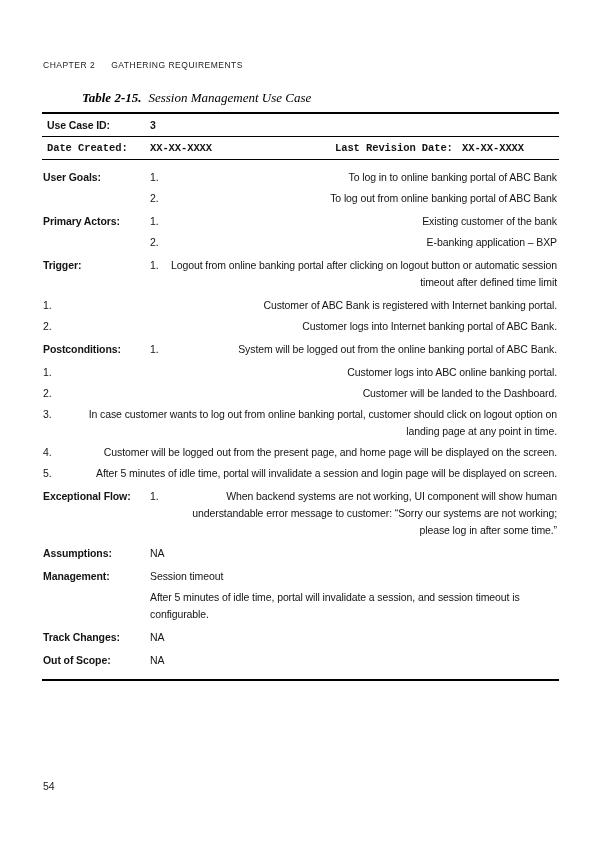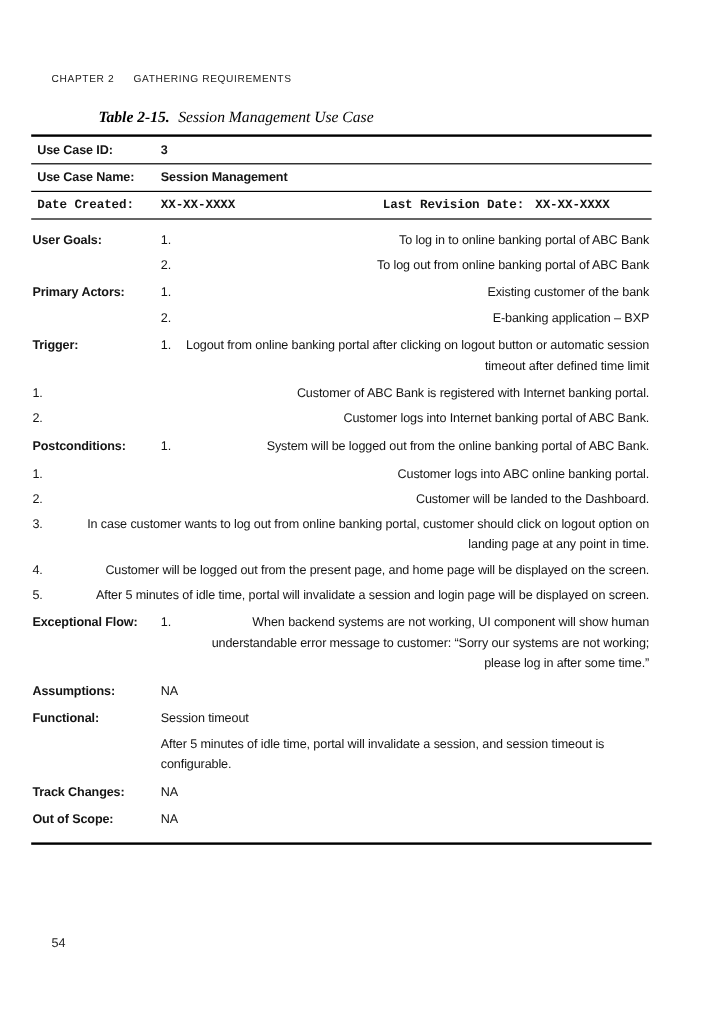--- a/index.html
+++ b/index.html
@@ -30,21 +30,21 @@
     font-family: "Liberation Serif", "DejaVu Serif", serif;
     font-style: italic;
     font-size: 13px;
     color: #000;
     margin-left: 39px;
   }
   .table-caption .cap-label { font-weight: bold; margin-right: 7px; }
   .table-wrap {
     position: absolute;
     top: 112px;
-    left: 26px;
+    left: 42px;
     width: 517px;
     border-top: 2.5px solid #000;
     border-bottom: 2.5px solid #000;
   }
   .hrow {
     display: flex;
     align-items: baseline;
     border-bottom: 1px solid #000;
     padding: 5px 0 5px 5px;
     font-size: 10.5px;
@@ -94,24 +94,20 @@
     <span class="cap-label">Table 2-15.</span><span class="cap-title">Session Management Use Case</span>
   </div>
 
   <div class="table-wrap">
 
     <div class="hrow">
       <div class="h-label">Use Case ID:</div>
       <div class="h-value">3</div>
     </div>
 
-    <div class="hrow">
-      <div class="h-label">Use Case Name:</div>
-      <div class="h-value">Session Management</div>
-    </div>
 
     <div class="hrow date-row">
       <div class="h-label">Date Created:</div>
       <div class="h-value">XX-XX-XXXX</div>
       <div class="h-label2">Last Revision Date:</div>
       <div class="h-value2">XX-XX-XXXX</div>
     </div>
 
     <div class="table-body">
         <div class="trow">
@@ -203,21 +199,21 @@
             </div>
           </div>
         </div>
         <div class="trow">
           <div class="cell-label">Assumptions:</div>
           <div class="cell-value">
             <div class="plain-line">NA</div>
           </div>
         </div>
         <div class="trow">
-          <div class="cell-label">Functional:</div>
+          <div class="cell-label">Management:</div>
           <div class="cell-value">
             <div class="plain-line">Session timeout</div>
             <div class="plain-line">After 5 minutes of idle time, portal will invalidate a session, and session timeout is configurable.</div>
           </div>
         </div>
         <div class="trow">
           <div class="cell-label">Track Changes:</div>
           <div class="cell-value">
             <div class="plain-line">NA</div>
           </div>

